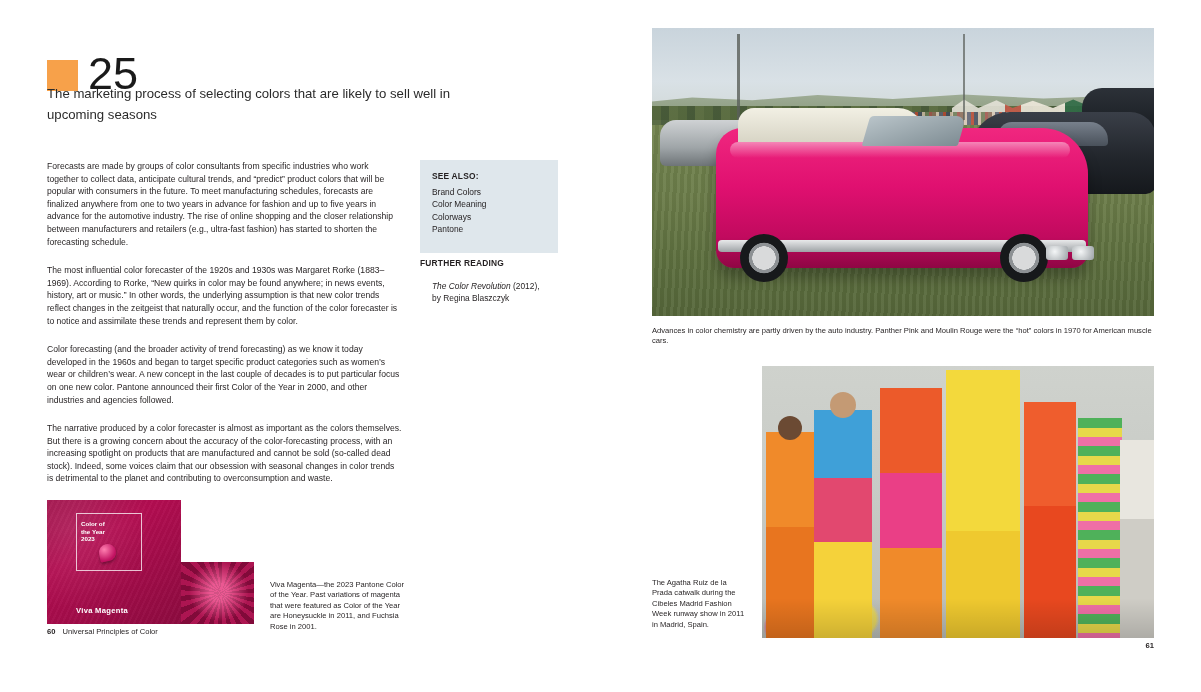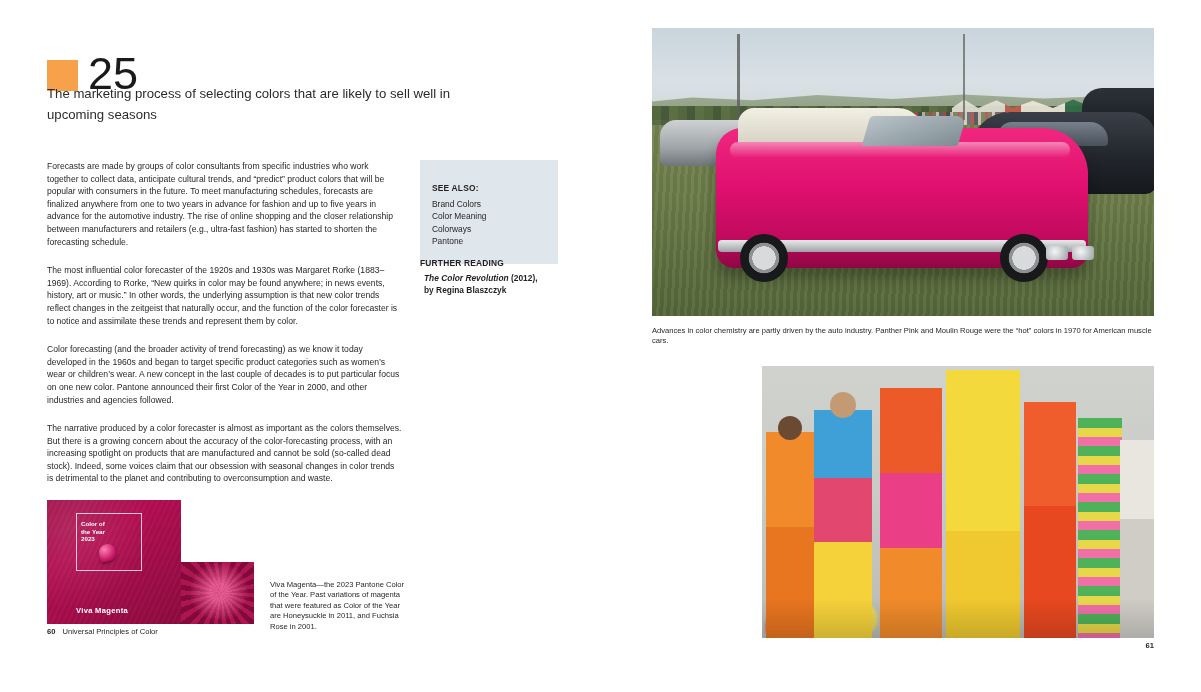--- a/index.html
+++ b/index.html
@@ -89,21 +89,21 @@
   }
   .body-col p:last-child { margin-bottom: 0; }
 
   
   .see-also {
     position: absolute;
     left: 420px;
     top: 160px;
     width: 138px;
     background: #dfe7ec;
-    padding: 23px 12px 16px 12px;
+    padding: 11px 12px 16px 12px;
     box-sizing: border-box;
     min-height: 93px;
   }
   .see-also h4 {
     margin: 0 0 5px 0;
     font-size: 8.4px;
     font-weight: 700;
     letter-spacing: 0.2px;
     color: #231f20;
   }
@@ -125,25 +125,24 @@
     width: 150px;
   }
   .further h4 {
     margin: 0 0 4px 0;
     font-size: 8.4px;
     font-weight: 700;
     letter-spacing: 0.2px;
     color: #231f20;
   }
   .further p {
-    margin: 4px;
+    margin: 12px;
     font-size: 8.4px;
     line-height: 12.4px;
     color: #231f20;
-    font-weight: bold;
   }
   .further .ital { font-style: italic; }
 
   
   .fig-magenta {
     position: absolute;
     left: 47px;
     top: 500px;
     width: 207px;
     height: 124px;
@@ -624,16 +623,17 @@
       <div class="model m1"></div>
       <div class="model m2"></div>
       <div class="model m3"></div>
       <div class="model m4"></div>
       <div class="model m5"></div>
       <div class="model m6"></div>
       <div class="model m7"></div>
       <div class="cw-shadow"></div>
     </div>
 
+    <div class="cap-catwalk">The Agatha Ruiz de la Prada catwalk during the Cibeles Madrid Fashion Week runway show in 2011 in Madrid, Spain.</div>
 
     <div class="folio-right">61</div>
   </div>
 </div>
 
 </body></html>

